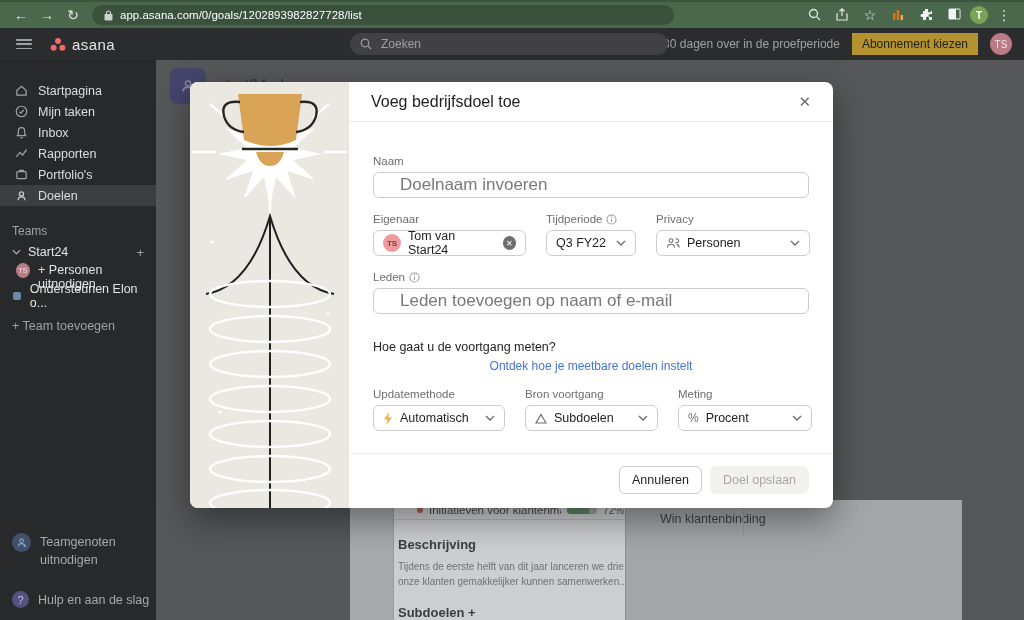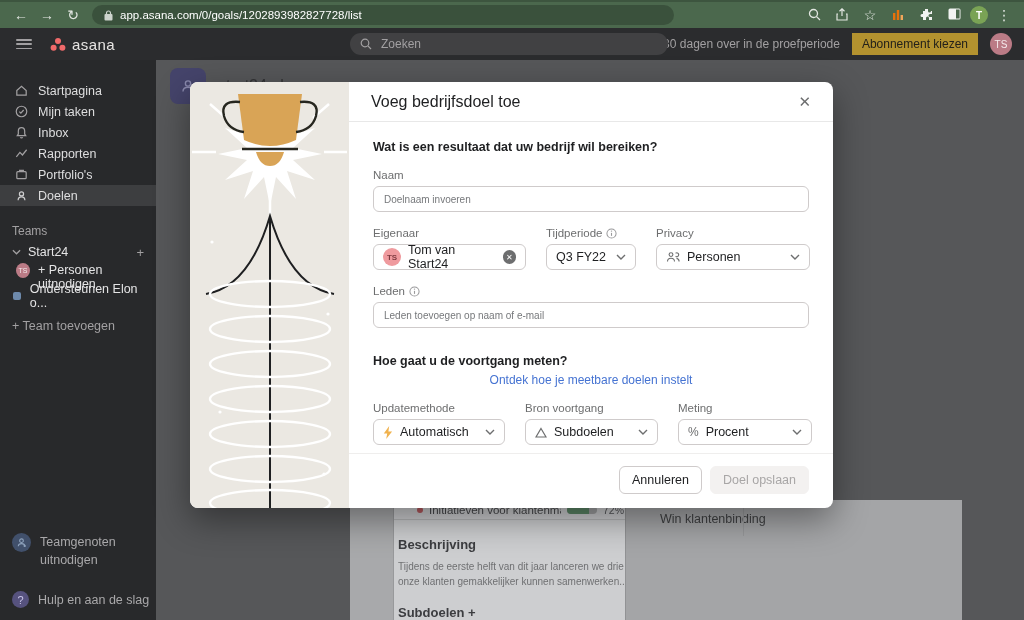--- a/index.html
+++ b/index.html
@@ -80,32 +80,32 @@
   .modal{position:absolute;left:190px;top:82px;width:643px;height:426px;background:#fff;border-radius:8px;
          box-shadow:0 12px 34px rgba(0,0,0,.4);z-index:5;}
   .illus{position:absolute;left:0;top:0;width:159px;height:426px;border-radius:8px 0 0 8px;overflow:hidden;background:#ebe8e2;}
   .form{position:absolute;left:159px;top:0;right:0;bottom:0;display:flex;flex-direction:column;}
   .m-header{height:40px;display:flex;align-items:center;justify-content:space-between;padding:0 22px;border-bottom:1px solid #e8e8e8;}
   .m-title{font-size:16px;font-weight:500;color:#1e1f21;}
   .m-close{color:#6d6e6f;font-size:15px;line-height:1;cursor:default;}
   .m-body{padding:18px 24px 0;flex:1;}
   .question{font-size:12.5px;font-weight:bold;color:#1e1f21;}
   .flabel{font-size:11.5px;color:#6d6e6f;display:flex;align-items:center;gap:4px;margin:15px 0 5px;}
-  .tinput{width:100%;height:26px;border:1px solid #cfcbcb;border-radius:6px;padding:0 10px;font-size:10px;color:#7f1d1d;outline:none;}
+  .tinput{width:100%;height:26px;border:1px solid #cfcbcb;border-radius:6px;padding:0 26px;font-size:17px;color:#7f1d1d;outline:none;}
   .tinput::placeholder{color:#76787b;}
   .row{display:flex;gap:20px;}
   .row .flabel{margin-top:15px;}
   .ctl{display:flex;align-items:center;gap:7px;height:26px;border:1px solid #cfcbcb;border-radius:6px;padding:0 9px;
        font-size:12.5px;color:#1e1f21;}
   .ctl .chev{margin-left:auto;}
   .owner-av{width:18px;height:18px;border-radius:50%;background:#ef9a9e;color:#7e3a40;font-size:8px;font-weight:bold;
             display:flex;align-items:center;justify-content:center;flex:0 0 auto;}
   .remove{margin-left:auto;width:14px;height:14px;border-radius:50%;background:#6d6e6f;color:#fff;font-size:8px;
           display:flex;align-items:center;justify-content:center;}
-  .pquestion{margin-top:26px;font-size:12.5px;font-weight:bold;color:#1e1f21;}
+  .pquestion{margin-top:26px;font-size:12.5px;font-weight:normal;color:#1e1f21;}
   .plink{margin-top:5px;font-size:12px;color:#4573d2;text-align:center;}
   .pcticon{color:#6d6e6f;font-size:12px;}
   .m-footer{margin-top:auto;display:flex;justify-content:flex-end;gap:8px;padding:12px 24px 14px;border-top:1px solid #efeeed;}
   .btn{height:28px;border-radius:6px;font-size:12.5px;display:flex;align-items:center;padding:0 12px;border:1px solid #cfcbcb;background:#fff;color:#1e1f21;}
   .btn.disabled{background:#f3f1f0;border-color:#f3f1f0;color:#a8a6a6;}
 </style>
 </head>
 <body>
 
 <div class="screen">
@@ -339,21 +339,20 @@
       </svg>
     </div>
 
     <div class="form">
       <div class="m-header">
         <span class="m-title">Voeg bedrijfsdoel toe</span>
         <span class="m-close">✕</span>
       </div>
 
       <div class="m-body">
-        <div class="question">Wat is een resultaat dat uw bedrijf wil bereiken?</div>
 
         <div class="flabel">Naam</div>
         <input class="tinput" placeholder="Doelnaam invoeren" style="">
 
         <div class="row">
           <div>
             <div class="flabel">Eigenaar</div>
             <div class="ctl" style="width:153px;">
               <span class="owner-av">TS</span>
               <span>Tom van Start24</span>

